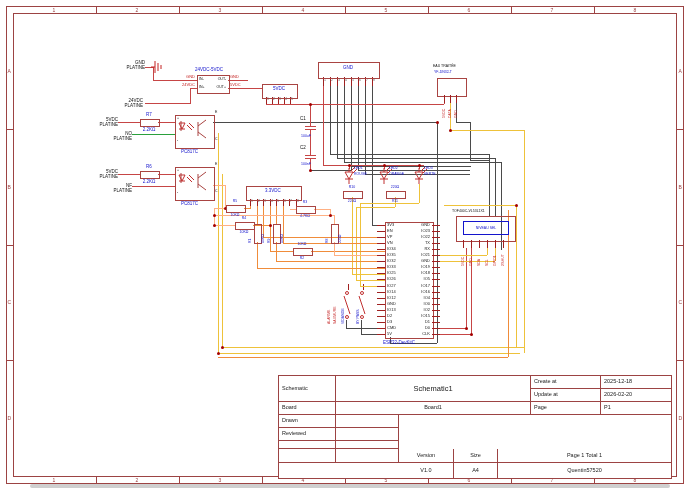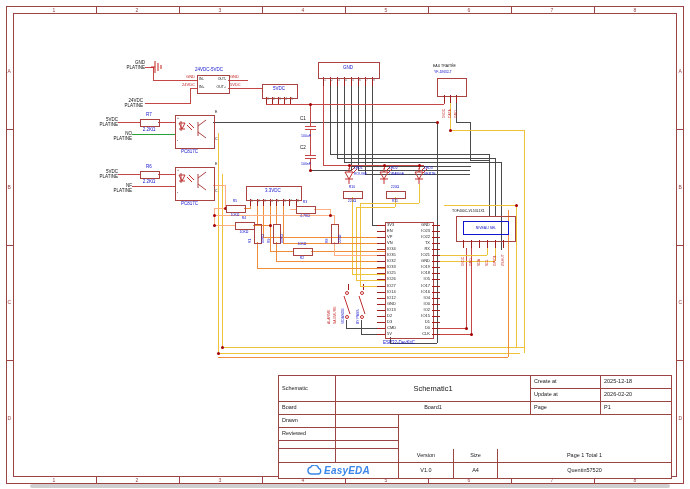--- a/index.html
+++ b/index.html
@@ -569,24 +569,18 @@
   <div class="cell" style="left:57px;top:39px;width:63px;height:13px;"></div>
   <div class="cell" style="left:0;top:52px;width:57px;height:13px;">Reviewed</div>
   <div class="cell" style="left:57px;top:52px;width:63px;height:13px;"></div>
   <div class="cell" style="left:0;top:65px;width:57px;height:8px;"></div>
   <div class="cell" style="left:57px;top:65px;width:63px;height:8px;"></div>
   <div class="cell" style="left:0;top:73px;width:57px;height:14px;"></div>
   <div class="cell" style="left:57px;top:73px;width:63px;height:14px;"></div>
   <div class="cell ctrc" style="left:120px;top:73px;width:55px;height:14px;">Version</div>
   <div class="cell ctrc" style="left:175px;top:73px;width:44px;height:14px;">Size</div>
   <div class="cell ctrc" style="left:219px;top:73px;width:173px;height:14px;border-right:none;">Page 1  Total 1</div>
-  <div class="cell ctrc" style="left:0;top:87px;width:120px;height:15px;border-bottom:none;">
-    <svg width="15" height="11" style="margin-right:2px;">
-      <path d="M4 9 a3.4 3.4 0 0 1 -0.4 -6.7 a4.3 4.3 0 0 1 8 1 a2.9 2.9 0 0 1 -0.5 5.7 z" fill="none" stroke="#3b86e8" stroke-width="1.4"></path>
-    </svg>
-    <span class="logo-txt">EasyEDA</span>
-  </div>
   <div class="cell ctrc" style="left:120px;top:87px;width:55px;height:15px;border-bottom:none;">V1.0</div>
   <div class="cell ctrc" style="left:175px;top:87px;width:44px;height:15px;border-bottom:none;">A4</div>
   <div class="cell ctrc" style="left:219px;top:87px;width:173px;height:15px;border-right:none;border-bottom:none;">Quentin57520</div>
 </div>
 
 <div class="graybar"></div>
 
 </body></html>

